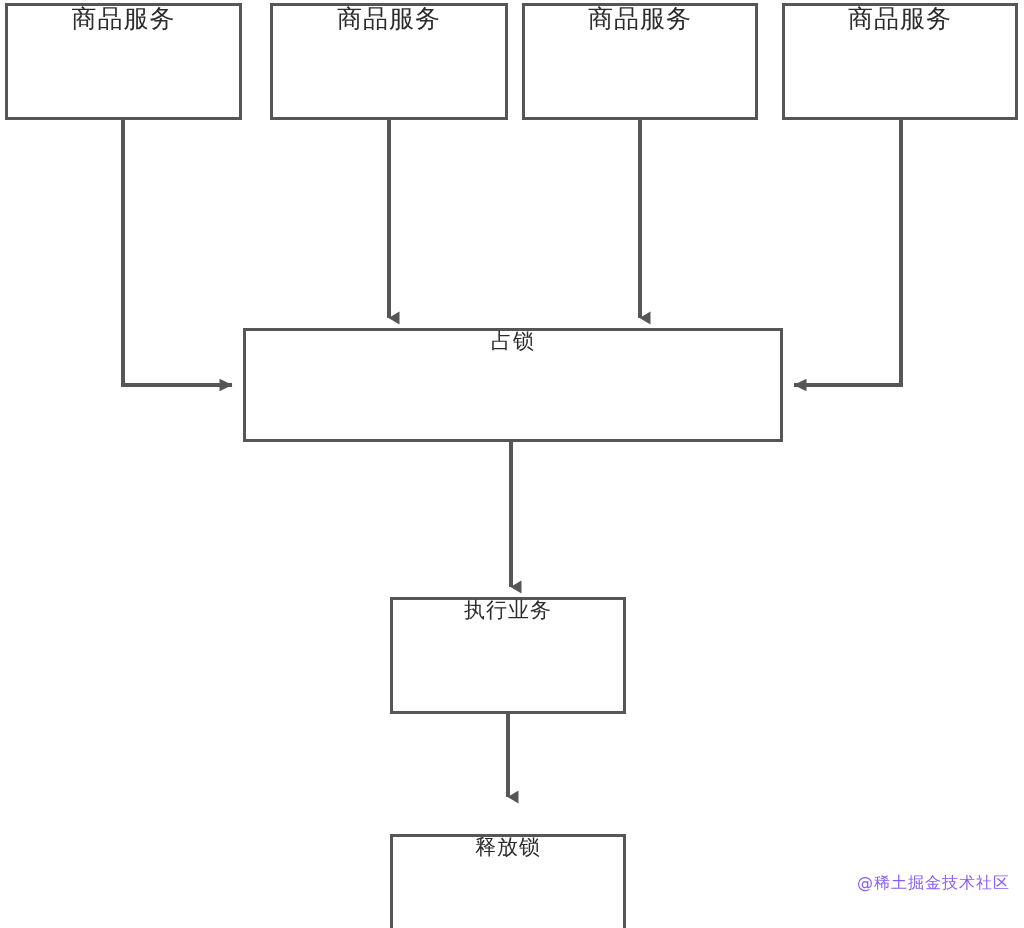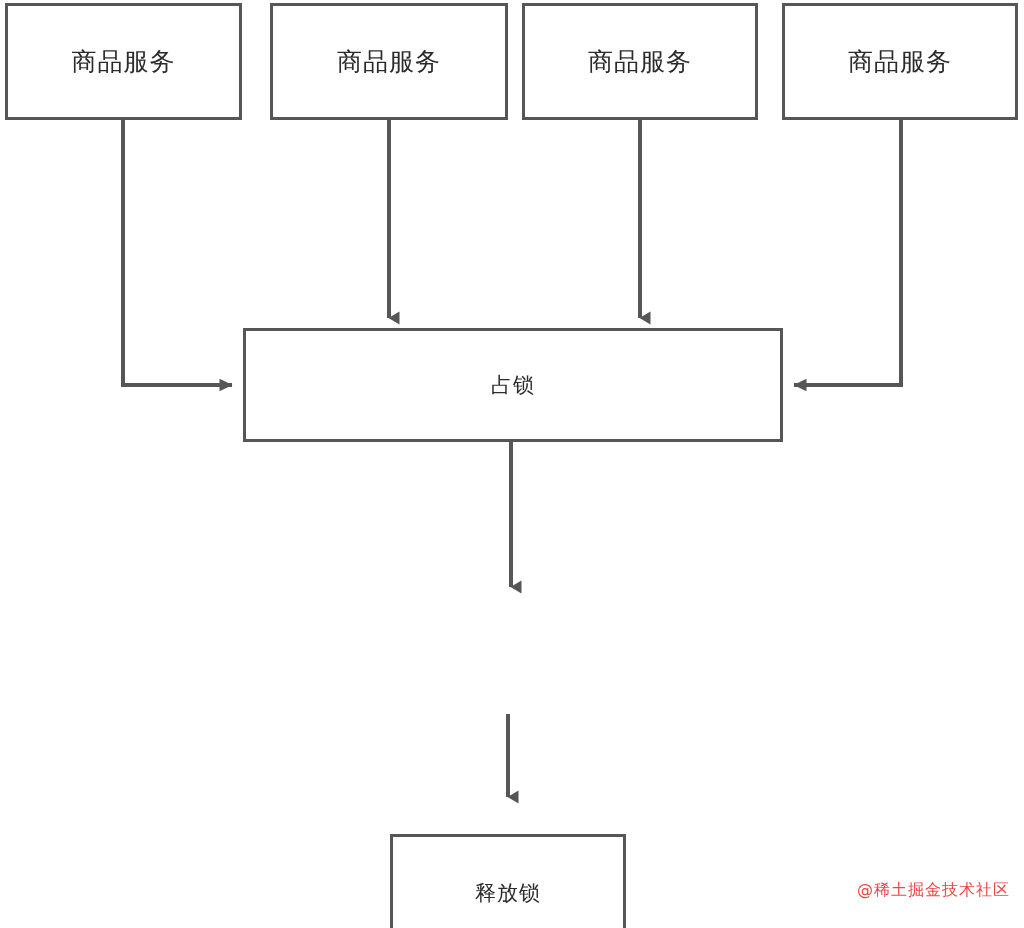--- a/index.html
+++ b/index.html
@@ -25,40 +25,40 @@
     left: 0;
     width: 1024px;
     height: 928px;
   }
   .node {
     position: absolute;
     box-sizing: border-box;
     background: #ffffff;
     border: 3px solid #565656;
     display: flex;
-    align-items: center;
+    align-items: flex-start;
     justify-content: center;
   }
   .node-label {
     font-size: 25px;
     color: #2b2b2b;
     letter-spacing: 1px;
     line-height: 1;
     white-space: nowrap;
     font-weight: 400;
   }
   .node-label.lg {
     font-size: 21px;
   }
   #watermark {
     position: absolute;
     right: 14px;
-    bottom: 27px;
+    bottom: 34px;
     font-size: 16px;
-    color: #ef4444;
+    color: #8b5cf6;
     letter-spacing: 1px;
     white-space: nowrap;
     user-select: none;
   }
 </style>
 </head>
 <body>
 
 <div id="diagram-root">
 
@@ -113,20 +113,23 @@
   </div>
 
   <div class="node" style="left:782px; top:3px; width:236px; height:117px;">
     <span class="node-label">商品服务</span>
   </div>
 
   <div class="node" style="left:243px; top:328px; width:540px; height:114px;">
     <span class="node-label lg">占锁</span>
   </div>
 
+  <div class="node" style="left:390px; top:597px; width:236px; height:117px;">
+    <span class="node-label lg">执行业务</span>
+  </div>
 
   <div class="node" style="left:390px; top:807px; width:236px; height:118px;margin-top:27px;">
     <span class="node-label lg">释放锁</span>
   </div>
 
   <div id="watermark">@稀土掘金技术社区</div>
 
 </div>
 
 </body></html>

